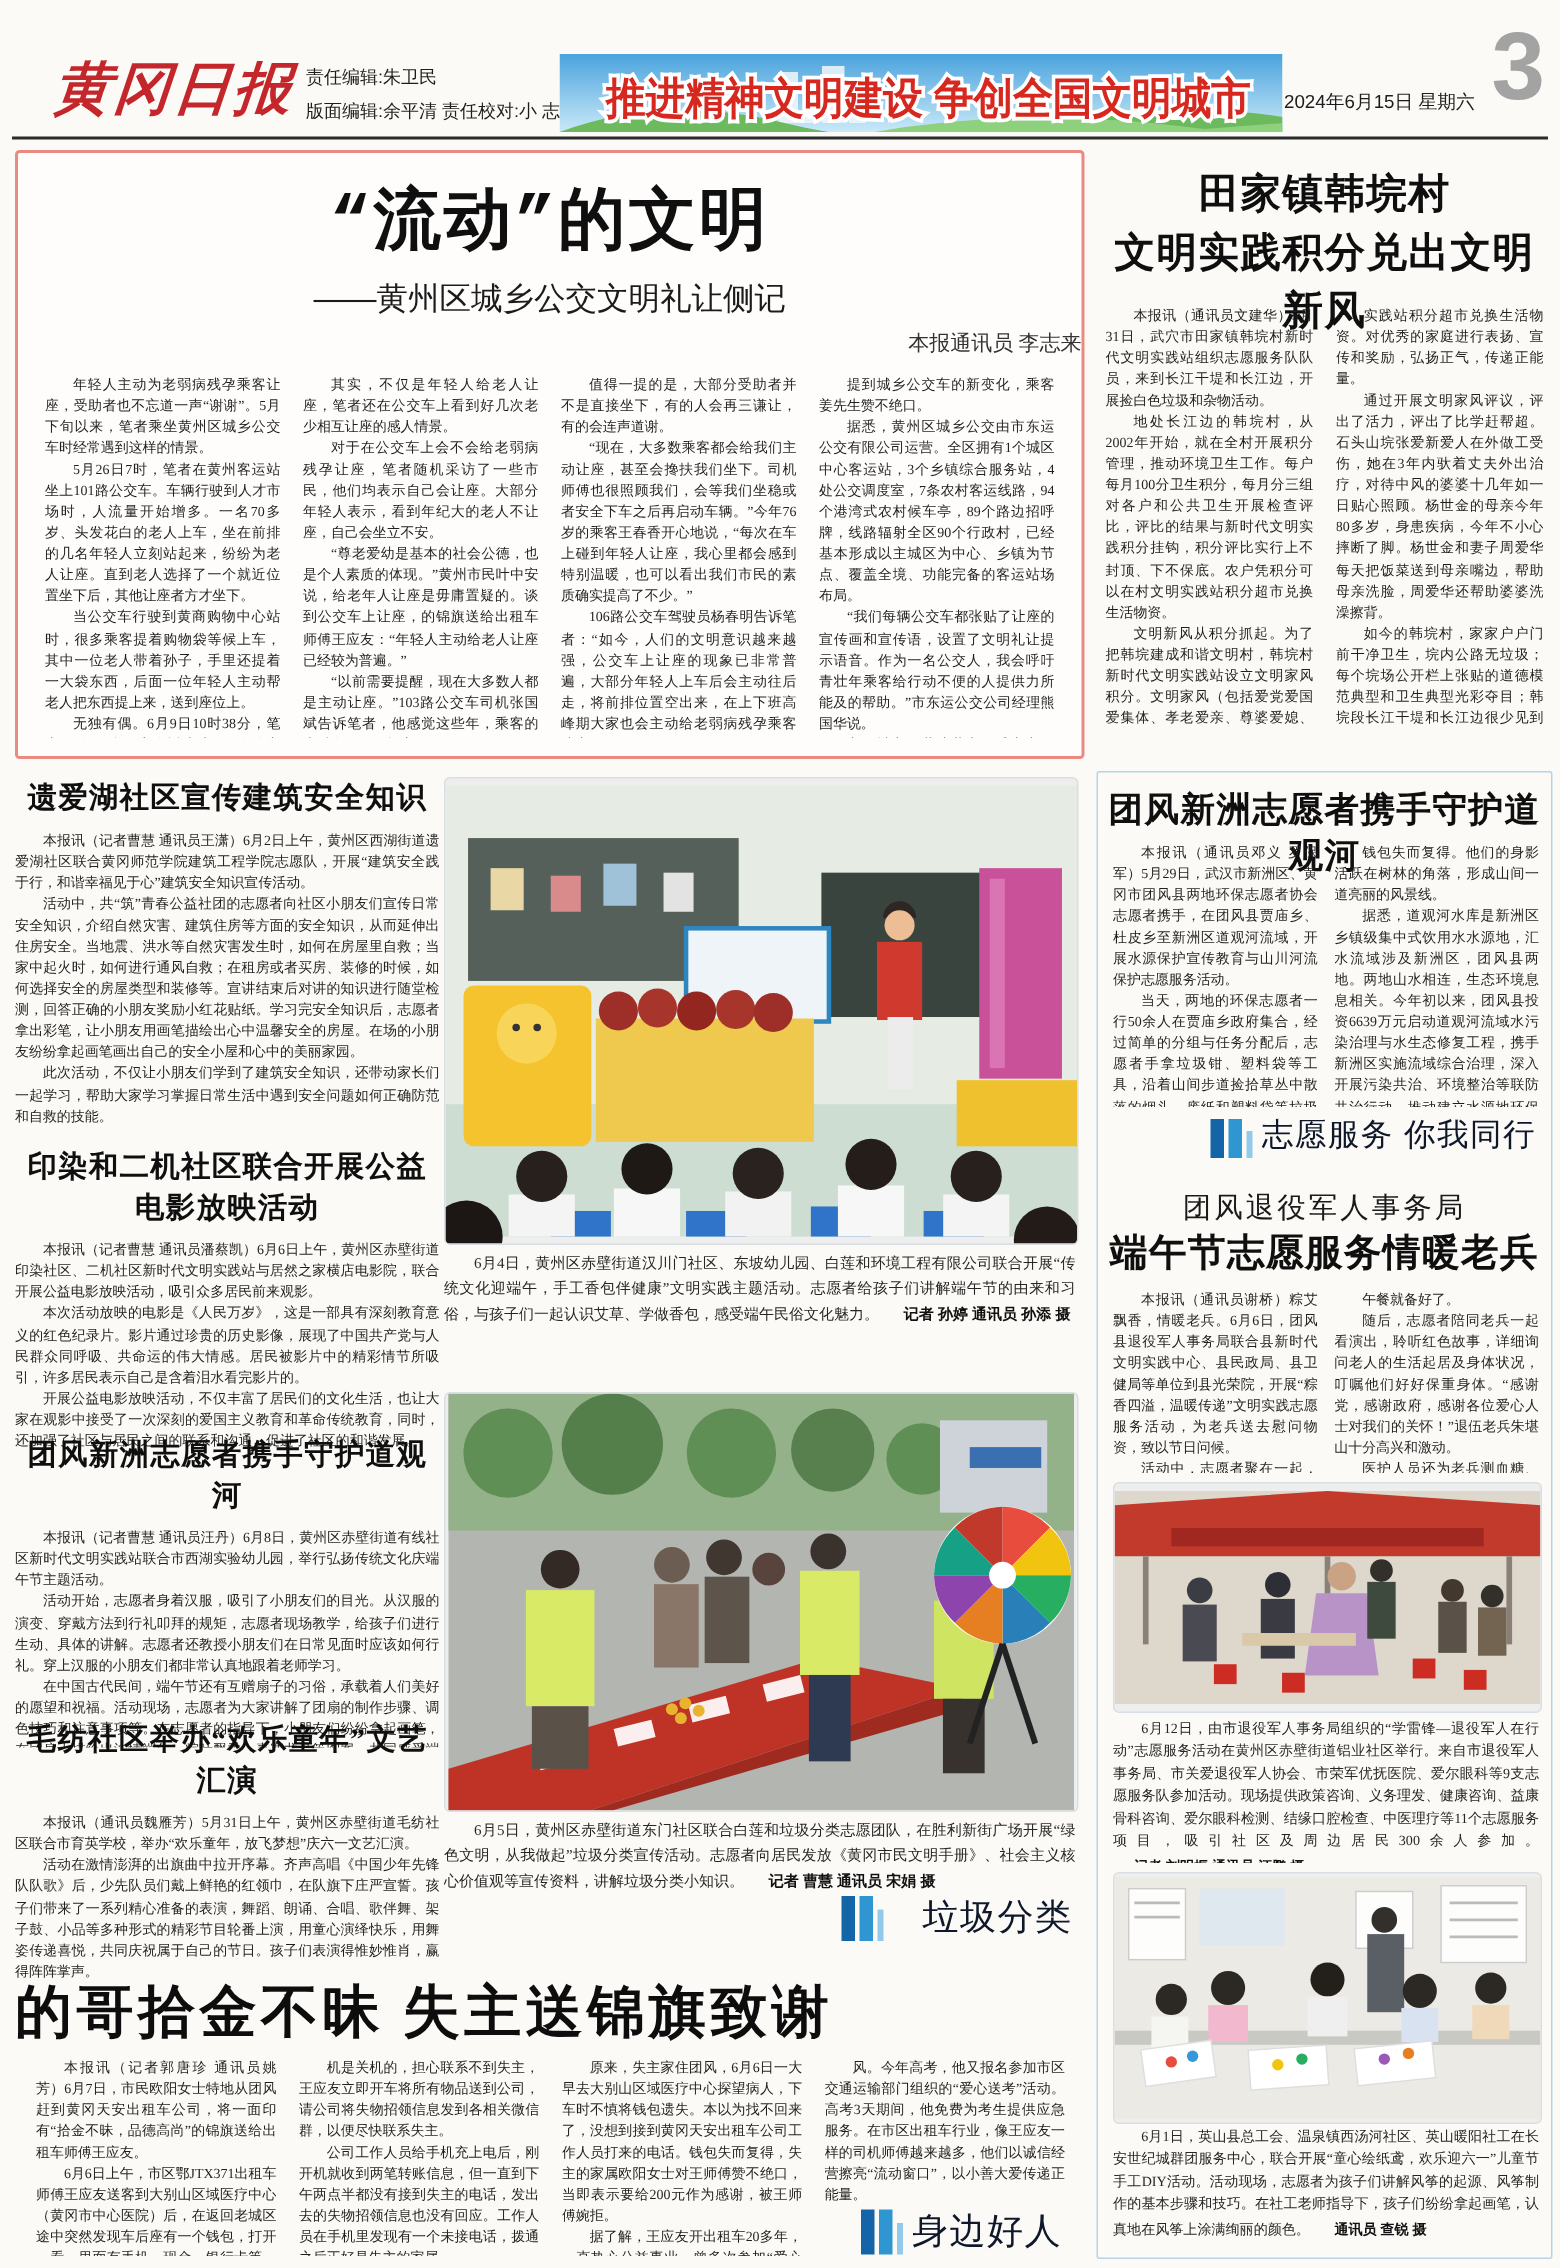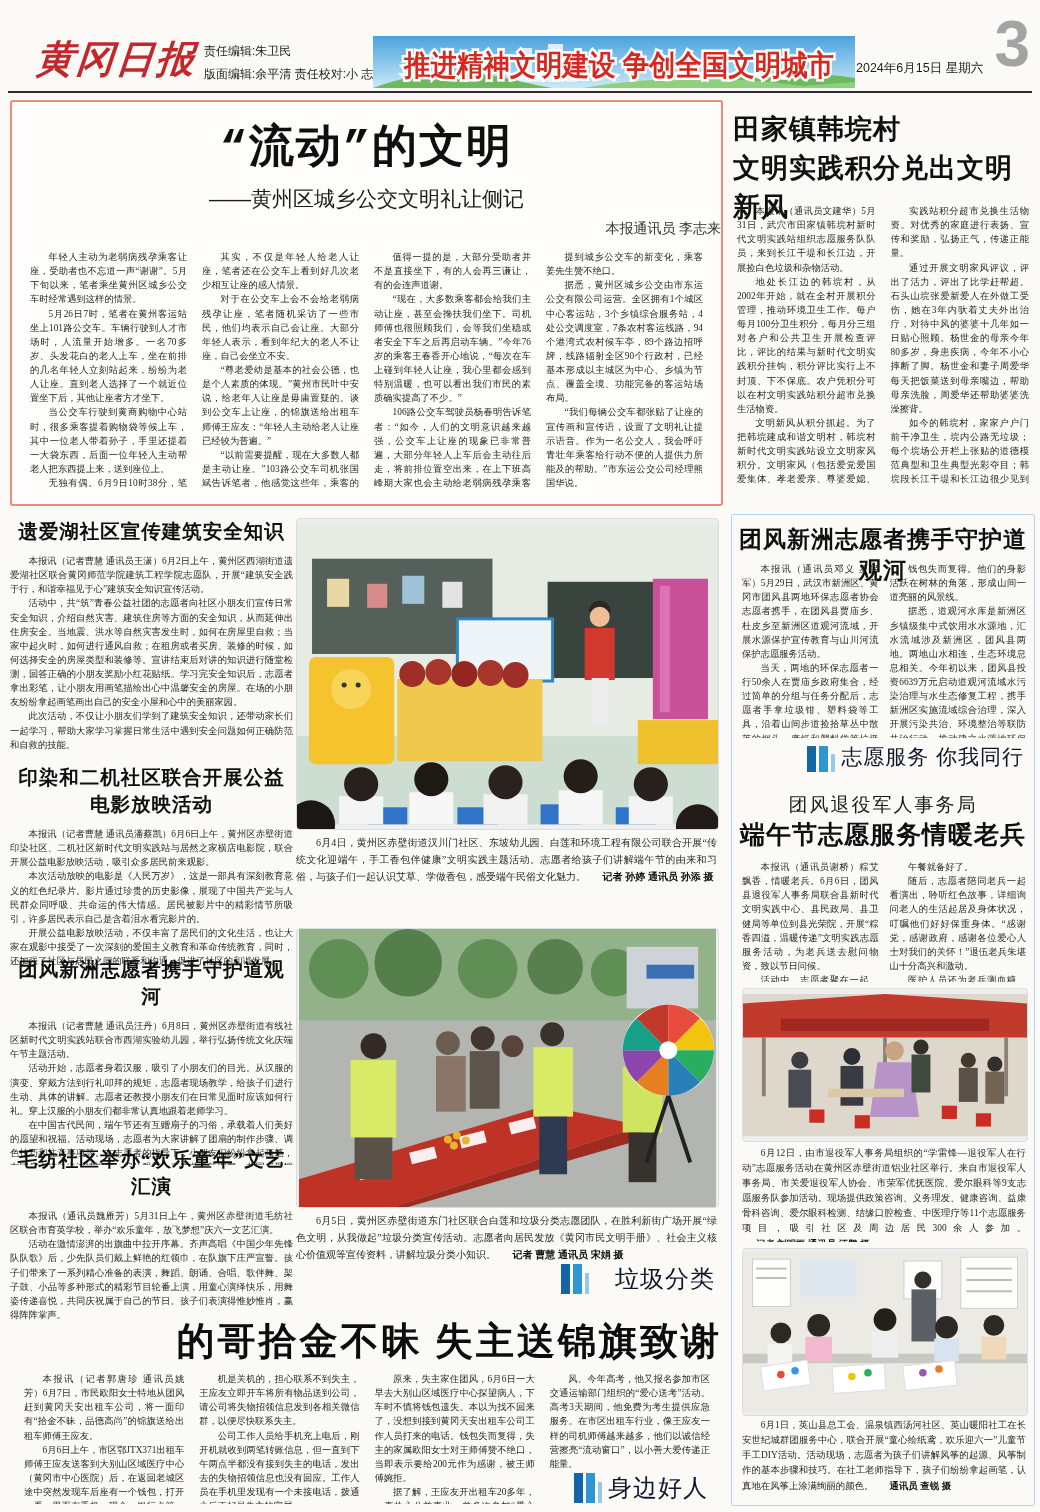--- a/index.html
+++ b/index.html
@@ -43,21 +43,21 @@
   .tag .b1{width:9px;height:30px;background:#1464a8;}
   .tag .b2{width:9px;height:30px;background:#2f96d2;}
   .tag .b3{width:4px;height:21px;background:#93c9e9;}
   .tag .label{color:#0f172a;font-weight:400;font-size:24px;line-height:30px;letter-spacing:1px;
               font-family:"Liberation Sans","DejaVu Sans",sans-serif;white-space:nowrap;}
   .tag.small .label{font-size:21px;}
   .tag.small .b1,.tag.small .b2{height:26px;}.tag.small .b3{height:18px;}
 
   
   .rt-box{left:733px;top:102px;width:300px;height:400px;}
-  .rt-title{text-align:left;font-size:27px;font-weight:900;line-height:39px;color:#0f0f0f;
+  .rt-title{text-align:center;font-size:27px;font-weight:900;line-height:39px;color:#0f0f0f;
             letter-spacing:1px;margin-top:8px;}
   .rt-body{position:absolute;left:4px;right:4px;top:102px;bottom:14px;}
 
   
   .la{left:10px;width:283px;}
   .la-title{text-align:center;font-size:19.5px;font-weight:900;letter-spacing:1px;color:#0f0f0f;
             margin:2px 0 9px;}
   .la-body{overflow:hidden;}
 
   
@@ -68,21 +68,21 @@
                    margin-left:14px;white-space:nowrap;}
   .cap-rel{position:relative;}
 
   
   .right-box{left:731px;top:514px;width:302px;height:990px;border:1px solid #b7d3e8;border-radius:2px;}
   .r-title{text-align:center;font-weight:900;color:#0f0f0f;letter-spacing:1px;}
   .kicker{text-align:center;font-size:19px;color:#1a1a1a;letter-spacing:2px;
           font-family:"Liberation Sans",sans-serif;}
 
   
-  .bt-title{left:10px;top:1316px;width:712px;text-align:right;font-size:38px;font-weight:900;
+  .bt-title{left:10px;top:1316px;width:712px;text-align:left;font-size:38px;font-weight:900;
             letter-spacing:3px;color:#0d0d0d;}
   .bt-body{left:24px;top:1372px;width:686px;height:132px;}
 </style>
 </head>
 <body>
 
 <div class="abs masthead">黄冈日报</div>
 <div class="abs editor">责任编辑:朱卫民
 版面编辑:余平清  责任校对:小  志  王  莹</div>
 

